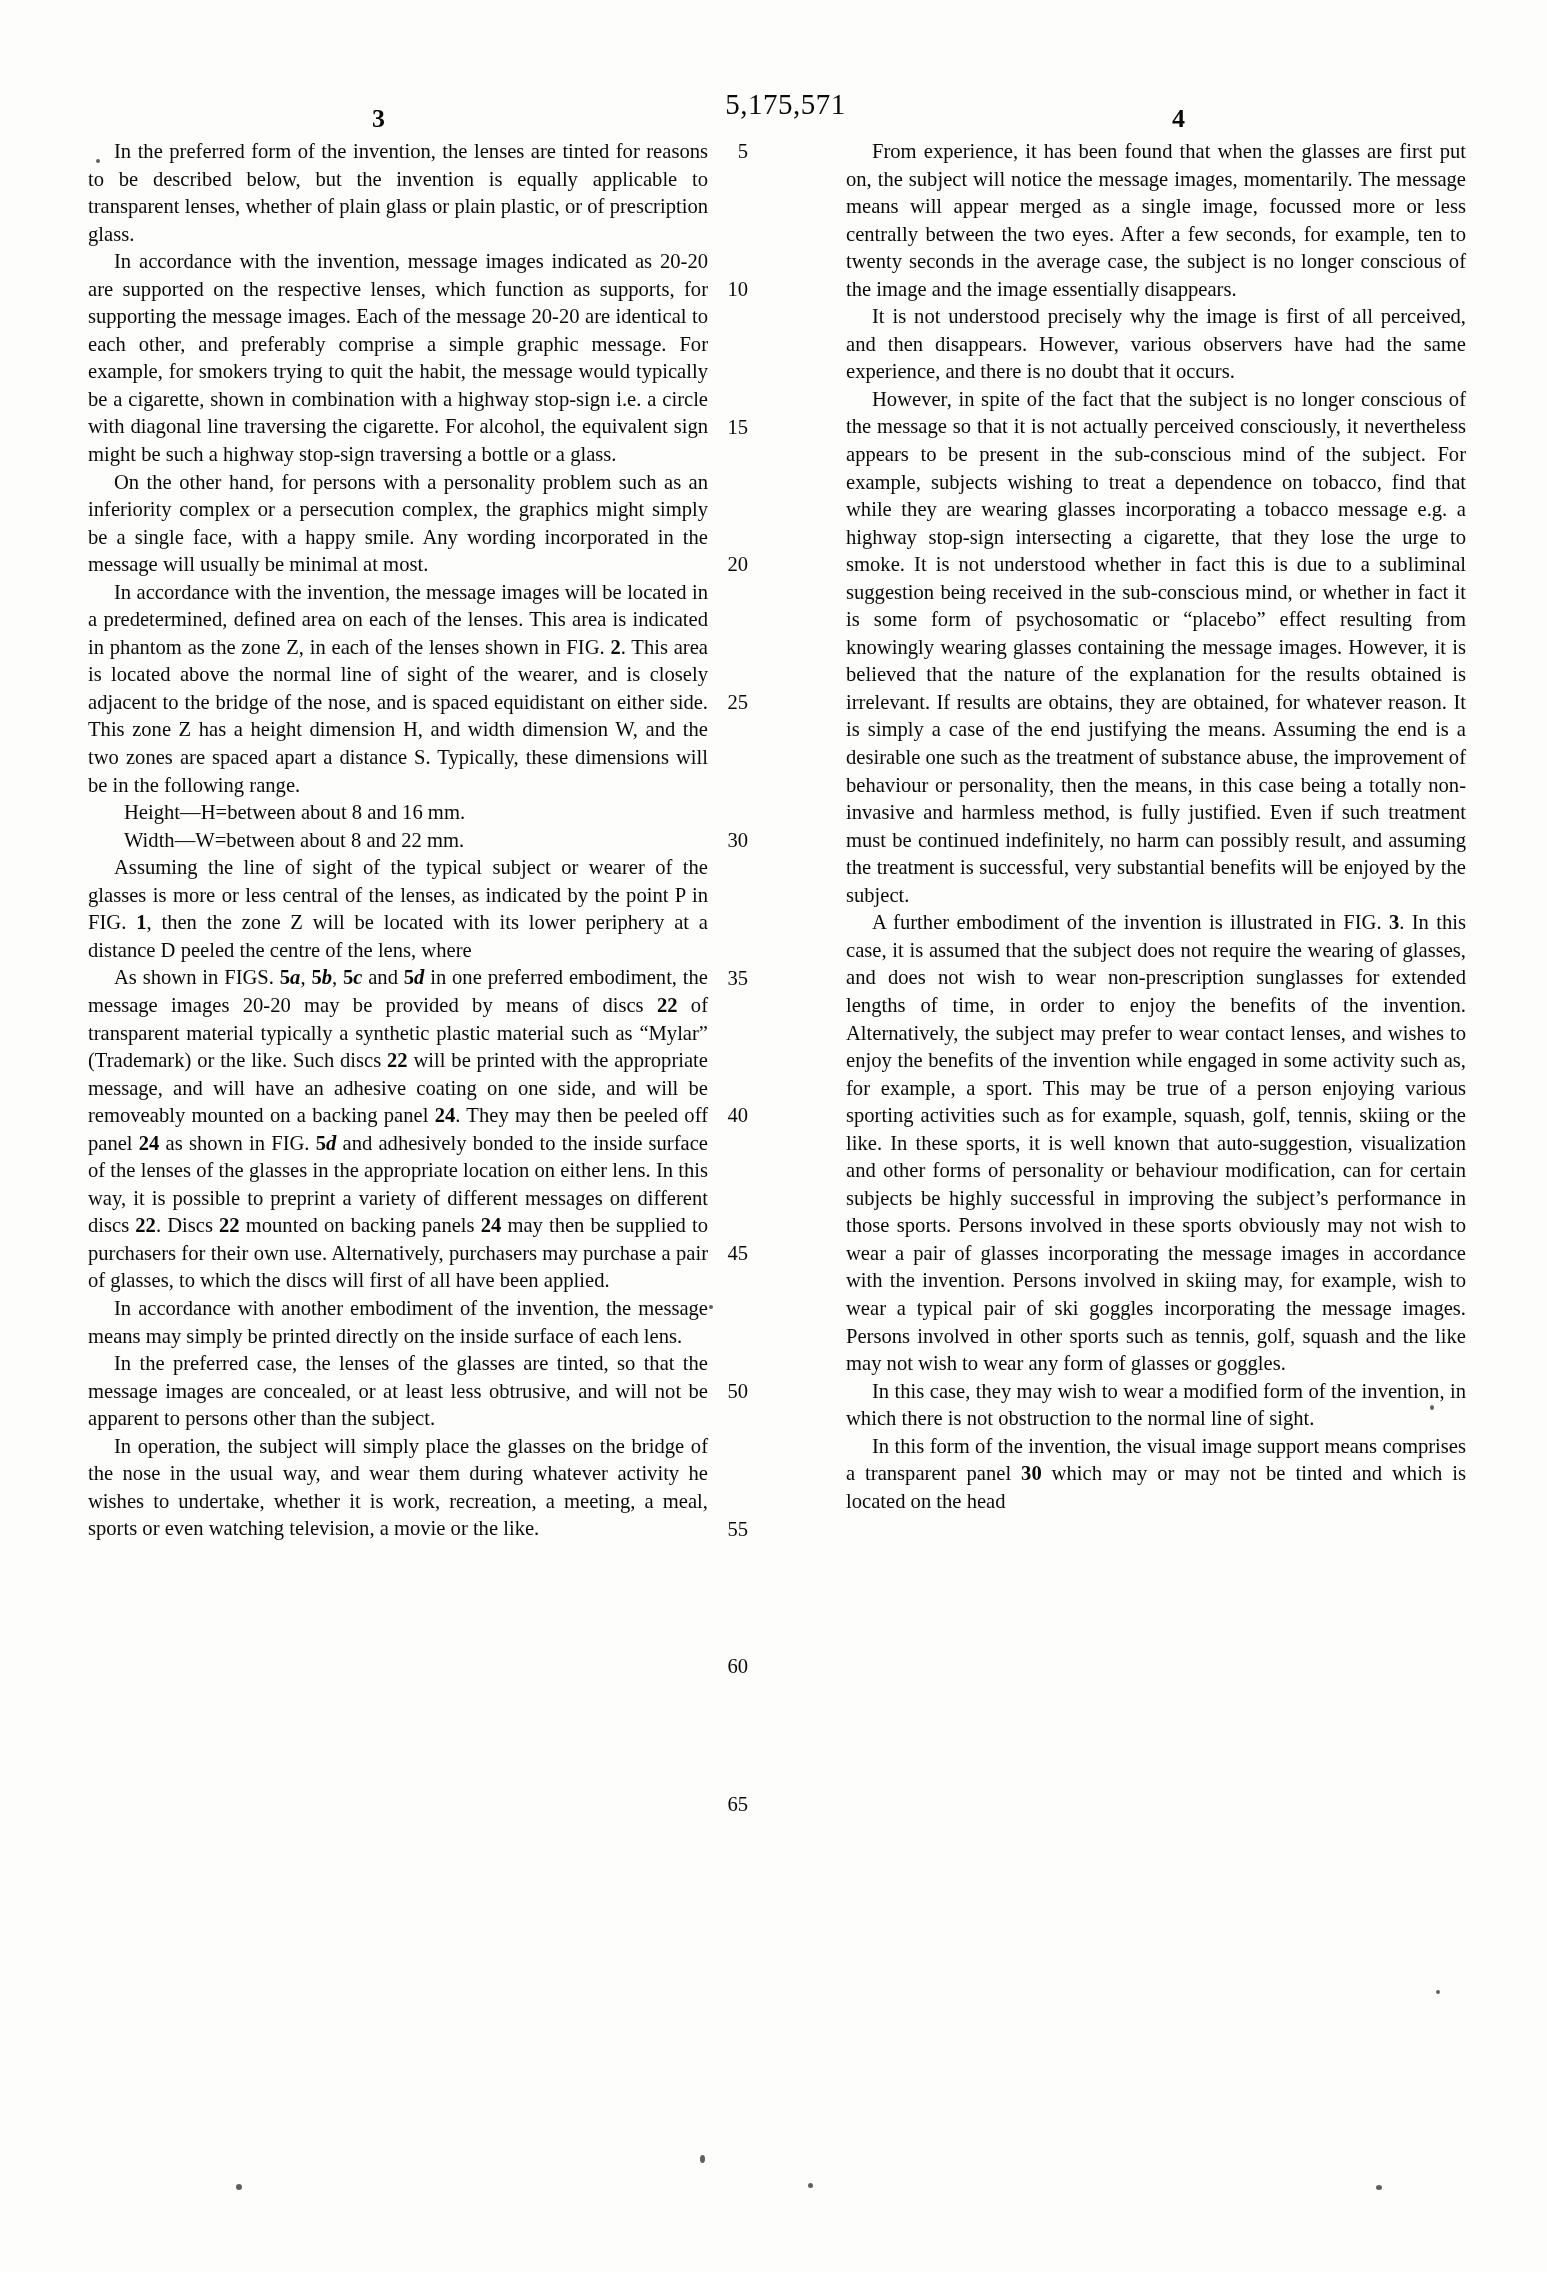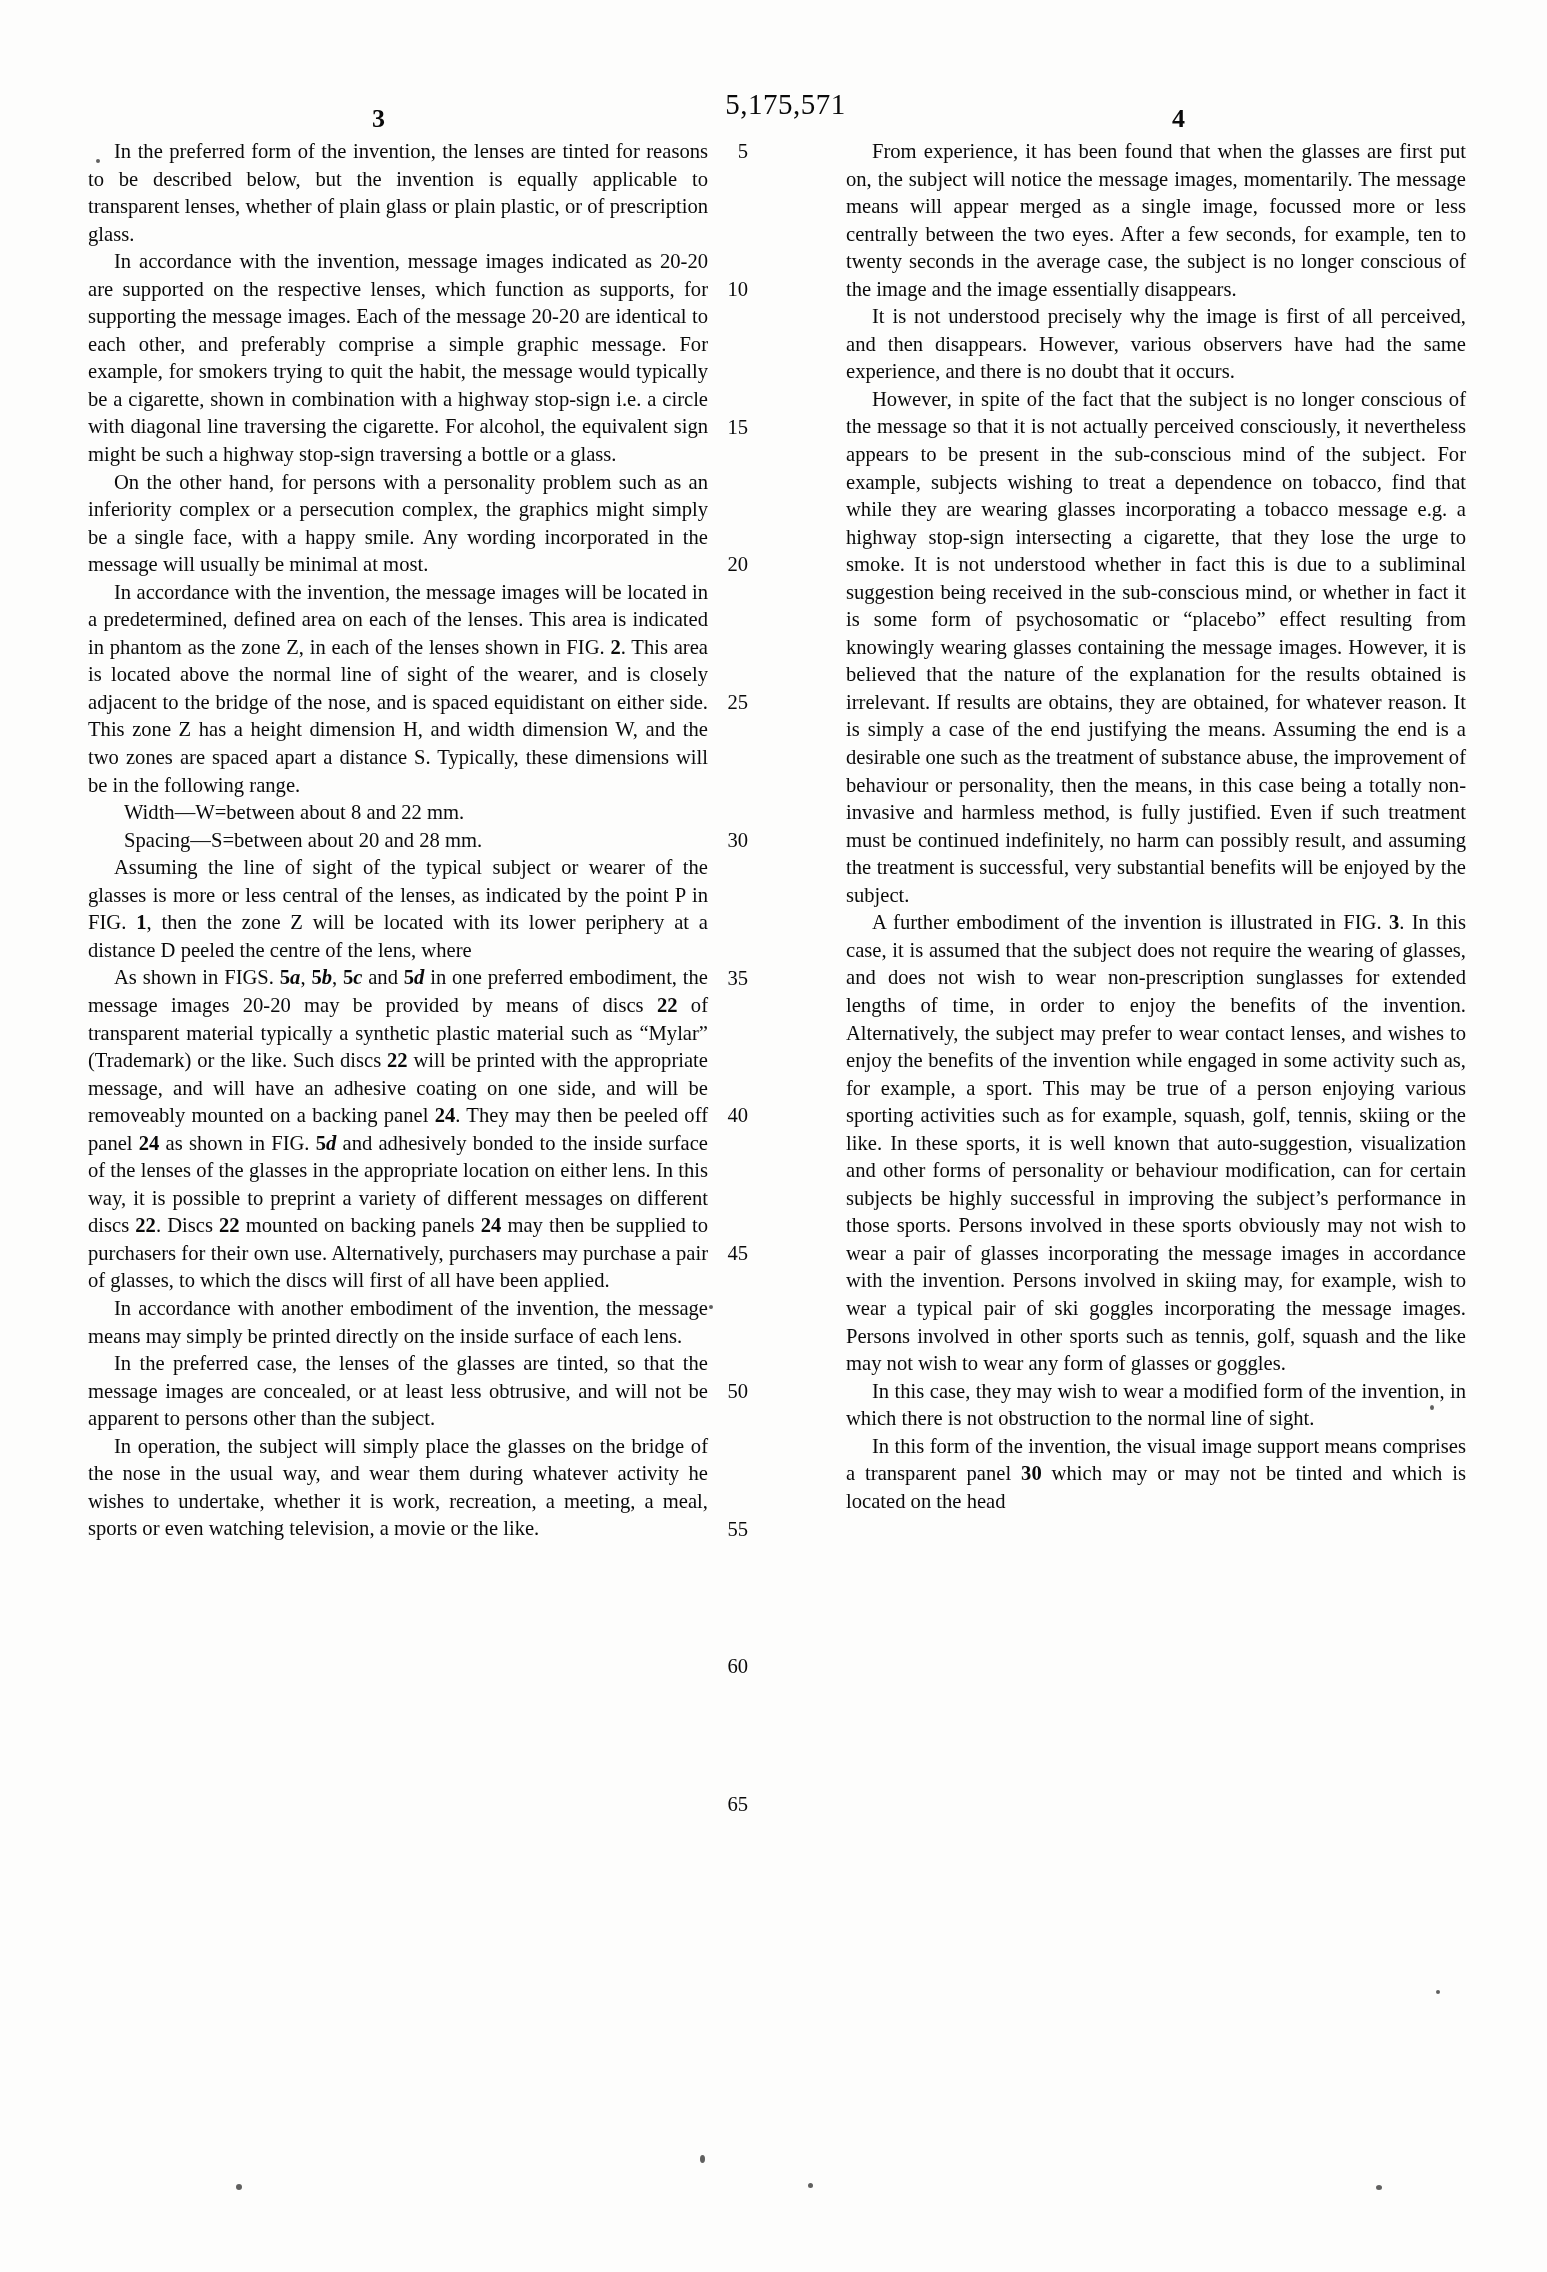--- a/index.html
+++ b/index.html
@@ -130,22 +130,22 @@
   <div class="columns">
 
     <div class="col left">
 
       <p>In the preferred form of the invention, the lenses are tinted for reasons to be described below, but the invention is equally applicable to transparent lenses, whether of plain glass or plain plastic, or of prescription glass.</p>
       <p>In accordance with the invention, message images indicated as 20-20 are supported on the respective lenses, which function as supports, for supporting the message images. Each of the message 20-20 are identical to each other, and preferably comprise a simple graphic message. For example, for smokers trying to quit the habit, the message would typically be a cigarette, shown in combination with a highway stop-sign i.e. a circle with diagonal line traversing the cigarette. For alcohol, the equivalent sign might be such a highway stop-sign traversing a bottle or a glass.</p>
       <p>On the other hand, for persons with a personality problem such as an inferiority complex or a persecution complex, the graphics might simply be a single face, with a happy smile. Any wording incorporated in the message will usually be minimal at most.</p>
 
       <p><span>In accordance with the invention, the message images will be located in a predetermined, defined area on each of the lenses. This area is indicated in phantom as the zone Z, in each of the lenses shown in FIG. </span><b class="ref">2</b><span>. This area is located above the normal line of sight of the wearer, and is closely adjacent to the bridge of the nose, and is spaced equidistant on either side. This zone Z has a height dimension H, and width dimension W, and the two zones are spaced apart a distance S. Typically, these dimensions will be in the following range.</span></p>
 
+      <p class="defline">Height—H=between about 8 and 16 mm.</p>
       <p class="defline">Width—W=between about 8 and 22 mm.</p>
-      <p class="defline">Spacing—S=between about 20 and 28 mm.</p>
 
       <p><span>Assuming the line of sight of the typical subject or wearer of the glasses is more or less central of the lenses, as indicated by the point P in FIG. </span><b class="ref">1</b><span>, then the zone Z will be located with its lower periphery at a distance D peeled the centre of the lens, where</span></p>
 
 
       <p><span>As shown in FIGS. </span><b class="ref">5</b><i class="figlet">a</i><span>, </span><b class="ref">5</b><i class="figlet">b</i><span>, </span><b class="ref">5</b><i class="figlet">c</i><span> and </span><b class="ref">5</b><i class="figlet">d</i><span> in one preferred embodiment, the message images 20-20 may be provided by means of discs </span><b class="ref">22</b><span> of transparent material typically a synthetic plastic material such as “Mylar” (Trademark) or the like. Such discs </span><b class="ref">22</b><span> will be printed with the appropriate message, and will have an adhesive coating on one side, and will be removeably mounted on a backing panel </span><b class="ref">24</b><span>. They may then be peeled off panel </span><b class="ref">24</b><span> as shown in FIG. </span><b class="ref">5</b><i class="figlet">d</i><span> and adhesively bonded to the inside surface of the lenses of the glasses in the appropriate location on either lens. In this way, it is possible to preprint a variety of different messages on different discs </span><b class="ref">22</b><span>. Discs </span><b class="ref">22</b><span> mounted on backing panels </span><b class="ref">24</b><span> may then be supplied to purchasers for their own use. Alternatively, purchasers may purchase a pair of glasses, to which the discs will first of all have been applied.</span></p>
 
       <p>In accordance with another embodiment of the invention, the message means may simply be printed directly on the inside surface of each lens.</p>
       <p>In the preferred case, the lenses of the glasses are tinted, so that the message images are concealed, or at least less obtrusive, and will not be apparent to persons other than the subject.</p>
       <p>In operation, the subject will simply place the glasses on the bridge of the nose in the usual way, and wear them during whatever activity he wishes to undertake, whether it is work, recreation, a meeting, a meal, sports or even watching television, a movie or the like.</p>
 

